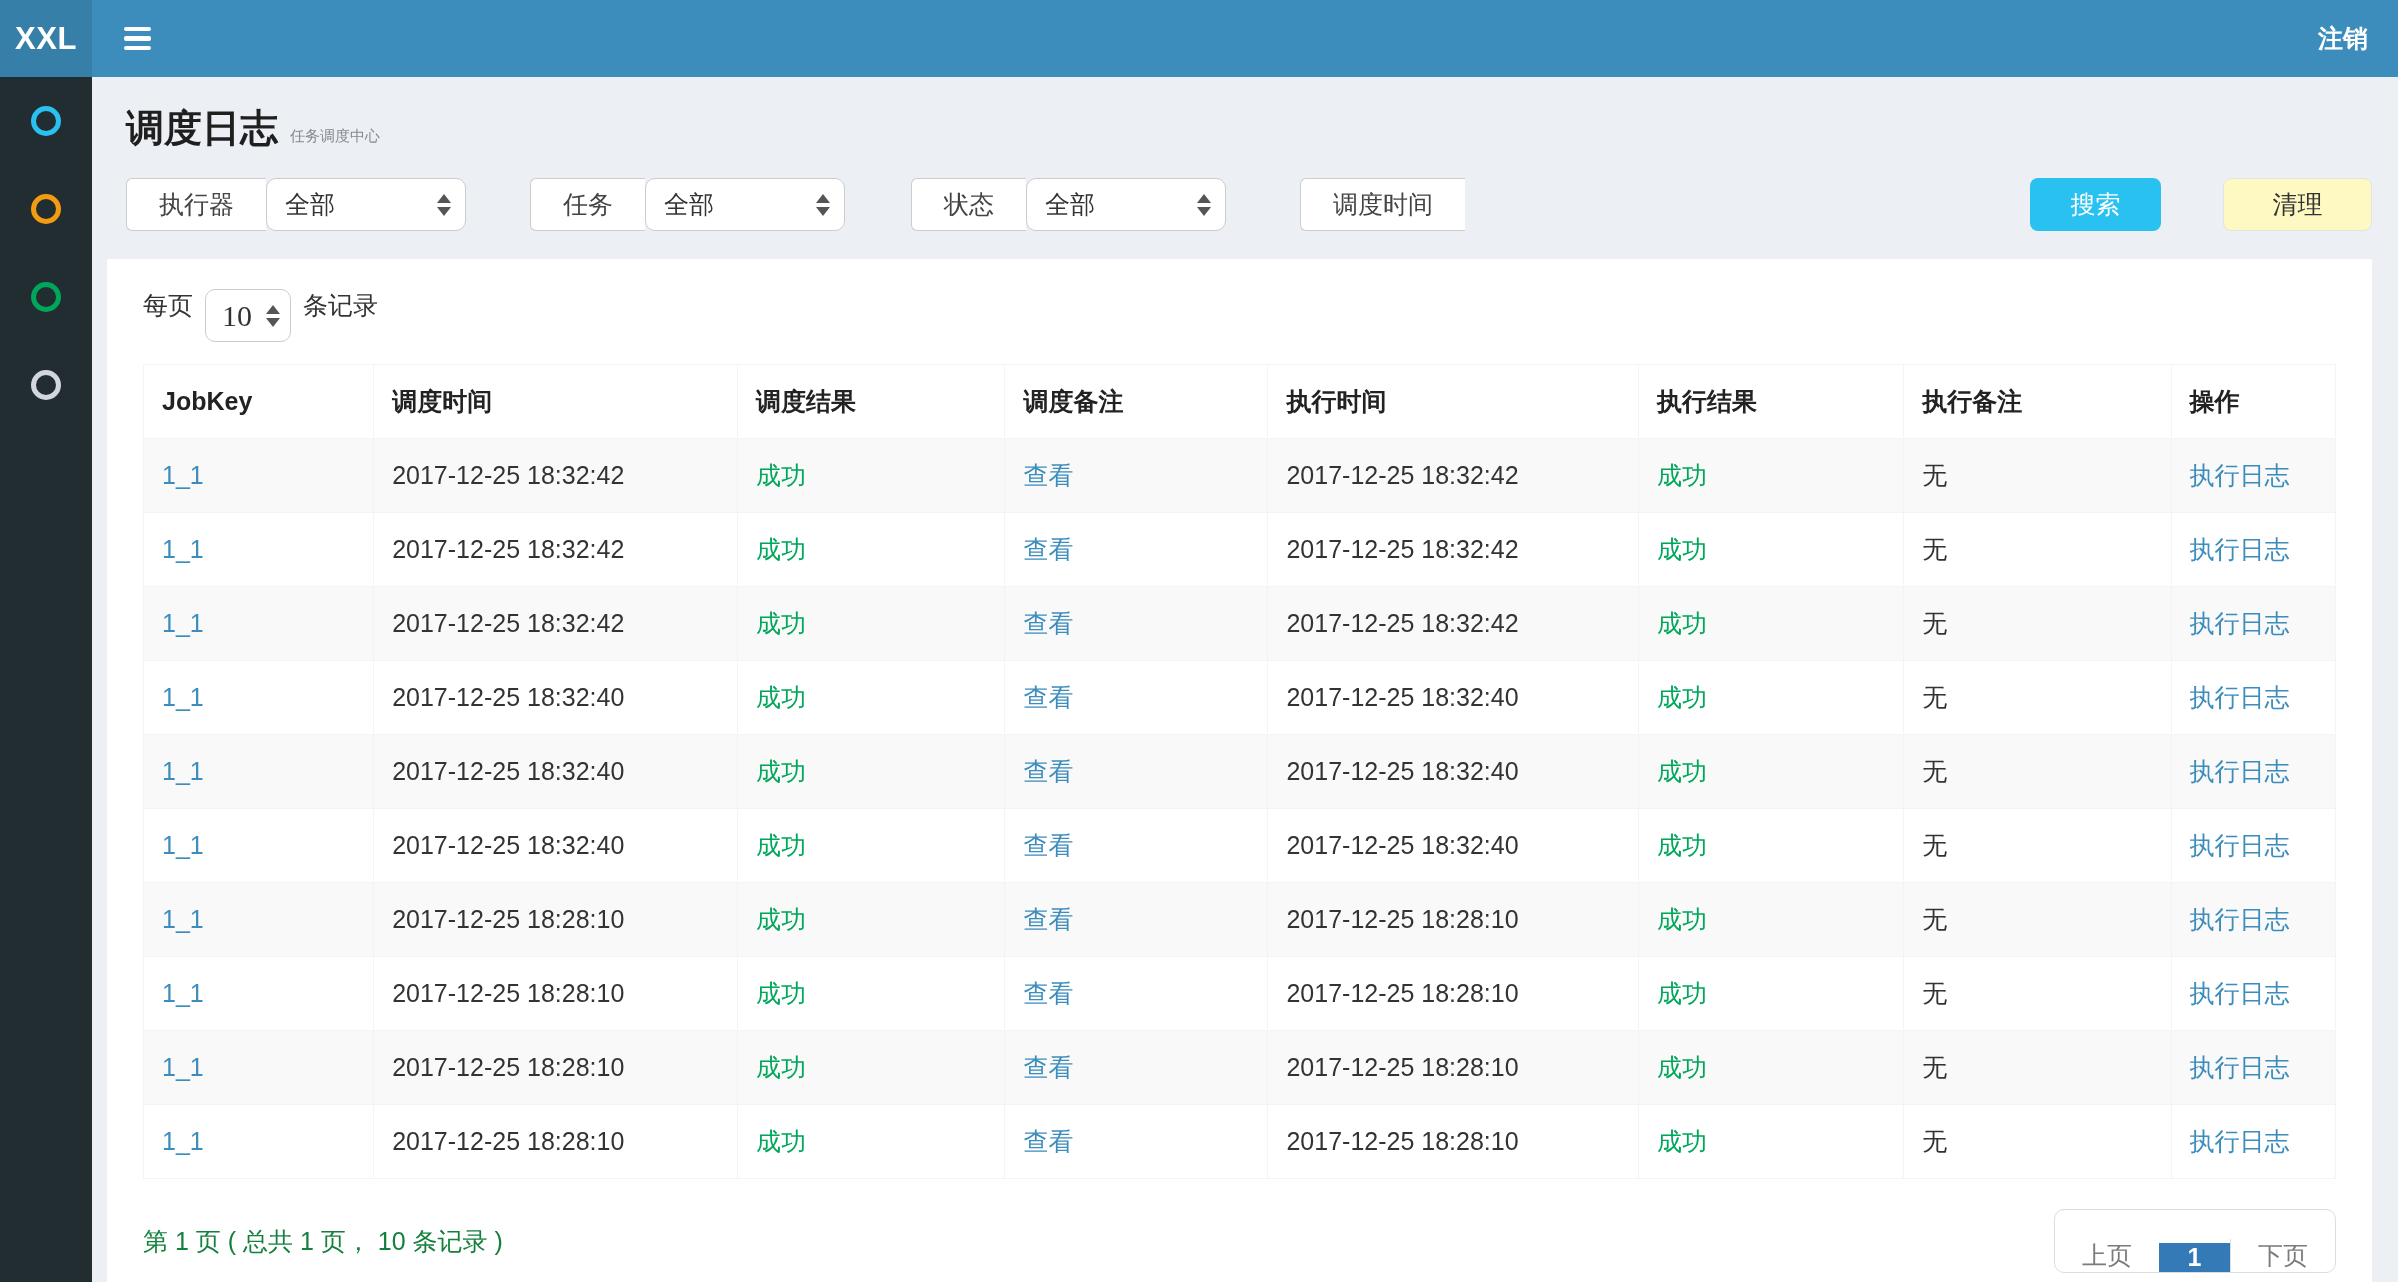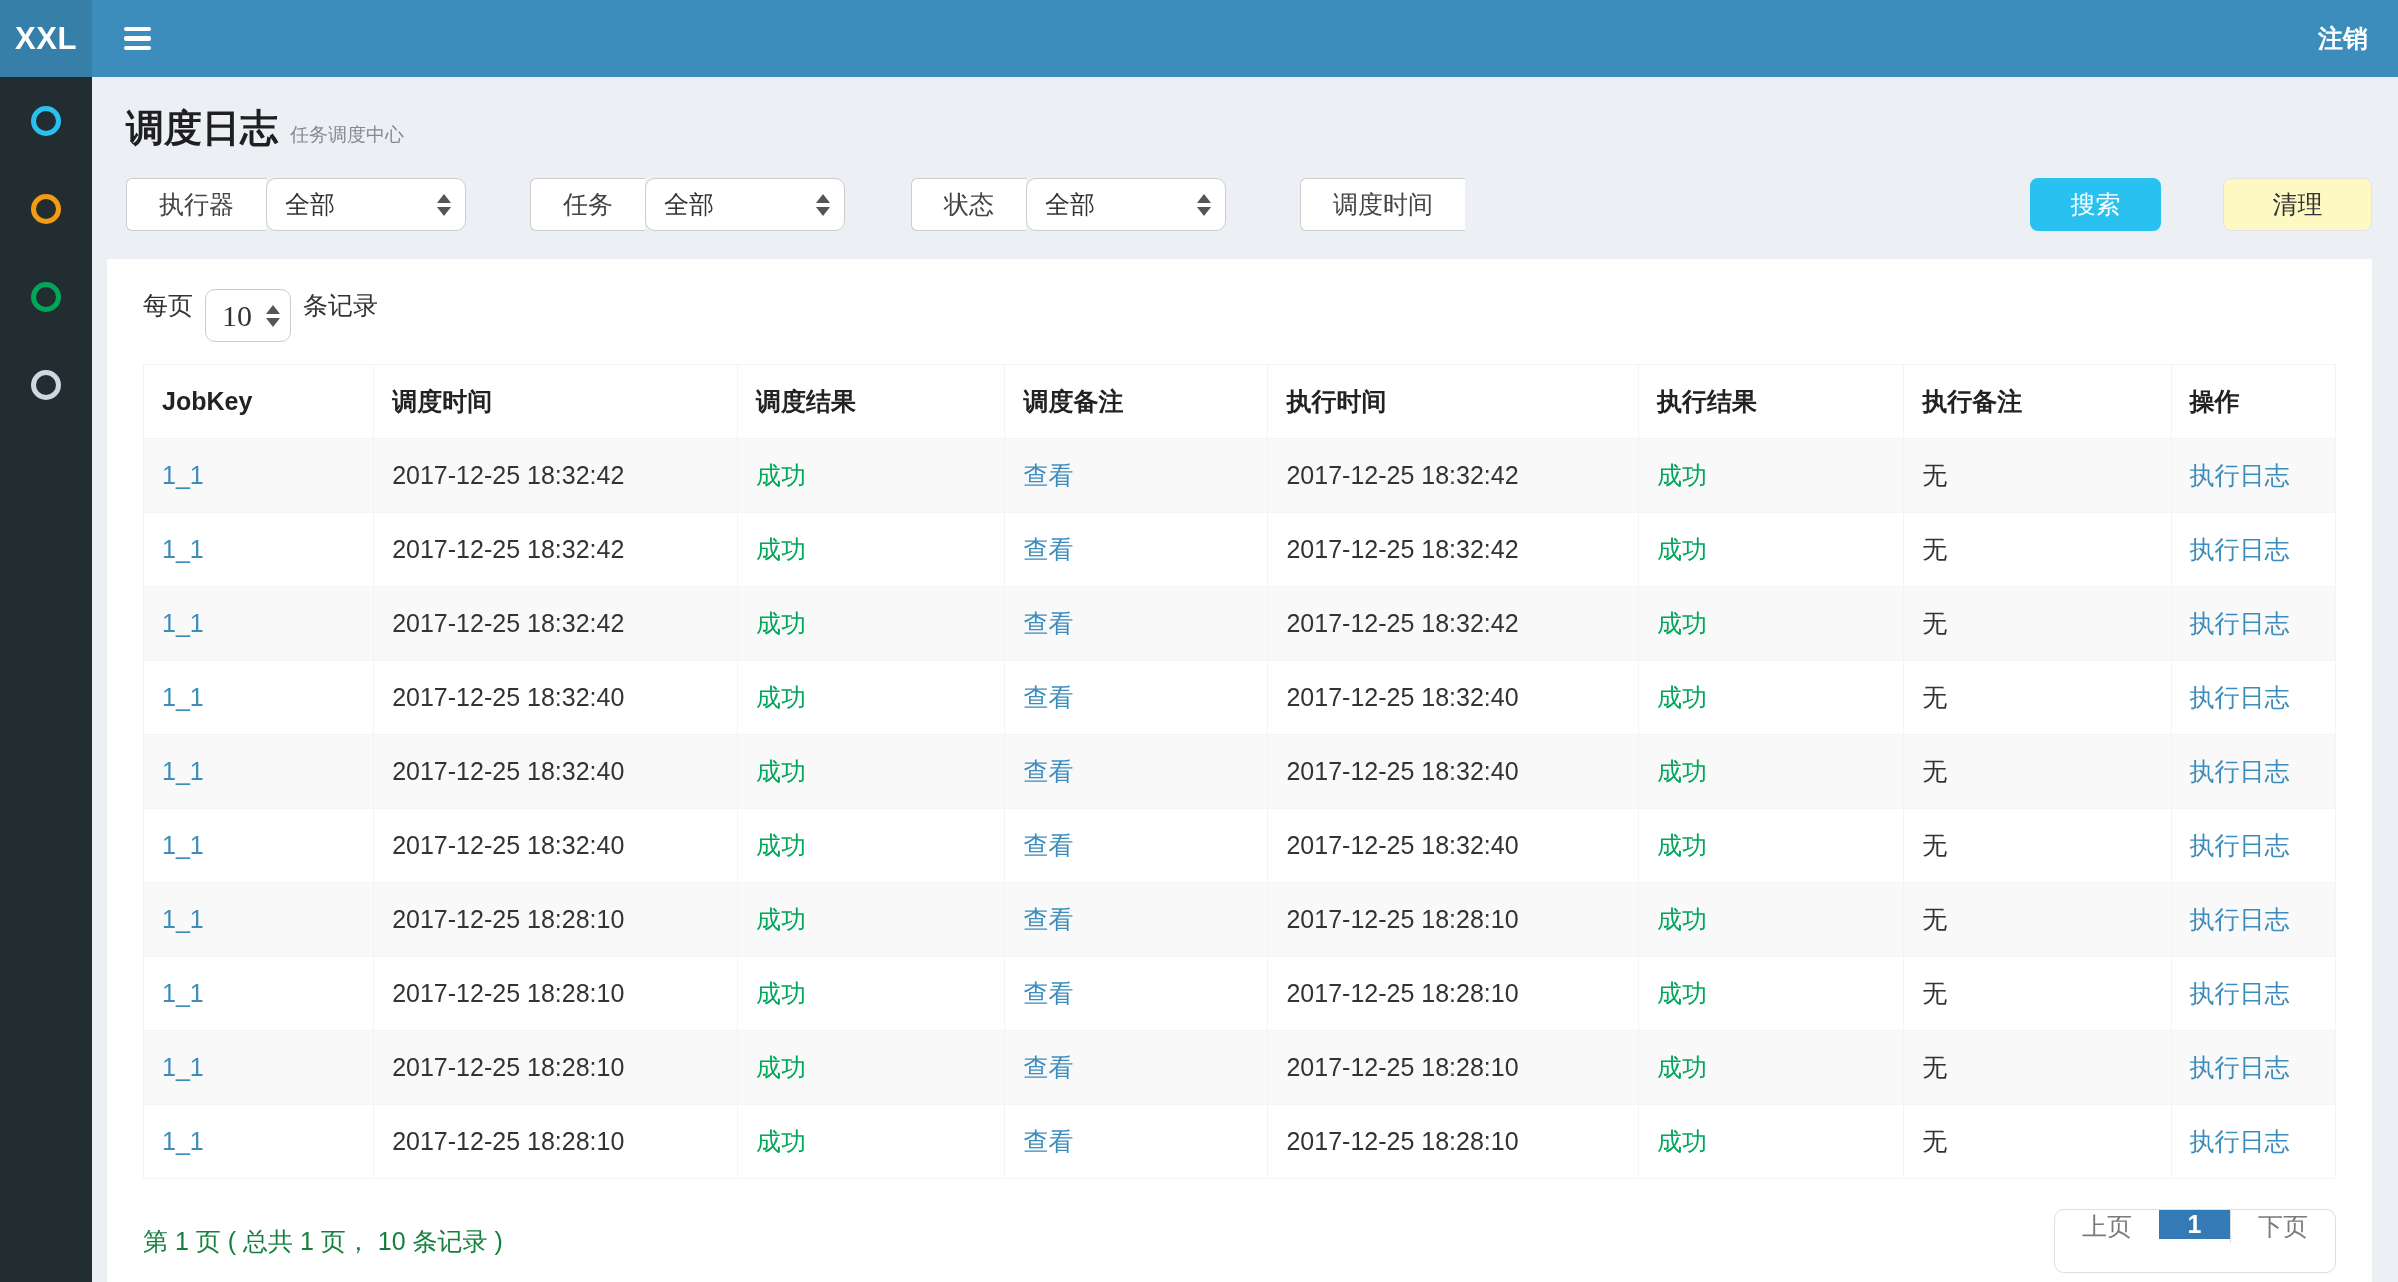--- a/index.html
+++ b/index.html
@@ -31,21 +31,21 @@
 
   
   .sidebar { position: absolute; left: 0; top: 77px; bottom: 0; width: 92px; background: #222d32; }
   .side-item { height: 88px; display: flex; align-items: center; justify-content: center; cursor: pointer; }
   .circle-icon { width: 30px; height: 30px; border: 5px solid #fff; border-radius: 50%; }
 
   
   .content { margin-left: 92px; padding: 0 26px 0 15px; }
   .content-header { padding: 26px 19px 0; display: flex; align-items: baseline; }
   .page-title { font-size: 38px; font-weight: 700; color: #1f1f1f; }
-  .page-subtitle { font-size: 19px; color: #848a90; margin-left: 12px; font-weight: 400; }
+  .page-subtitle { font-size: 15px; color: #848a90; margin-left: 12px; font-weight: 400; }
 
   
   .filter-row { display: flex; align-items: center; margin-top: 24px; padding-left: 19px; }
   .input-group { display: flex; align-items: stretch; height: 53px; }
   .addon {
     background: #fff; border: 1px solid #ccc; border-right: none;
     border-radius: 6px 0 0 6px; display: flex; align-items: center;
     padding: 0 32px; font-size: 25px; color: #444; white-space: nowrap;
   }
   .select {
@@ -84,21 +84,21 @@
   tbody tr:nth-child(odd) { background: #f9f9f9; }
   tbody tr:nth-child(even) { background: #fff; }
   .link { color: #3c8dbc; text-decoration: none; cursor: pointer; }
   .green { color: #00a65a; }
 
   
   .pager-row { display: flex; align-items: center; margin-top: 30px; }
   .page-info { font-size: 25px; color: #15803d; }
   .pager {
     margin-left: auto; display: flex; border: 1px solid #ddd; border-radius: 10px;
-    overflow: hidden; background: #fff; height: 64px; align-items: flex-start;
+    overflow: hidden; background: #fff; height: 64px; align-items: flex-end;
   }
   .pager .pg { display: flex; align-items: center; justify-content: center; font-size: 25px; cursor: pointer; text-decoration: none; }
   .pg-prev, .pg-next { color: #7b7b7b; padding: 0 27px; }
   .pg-num { width: 71px; background: #337ab7; color: #fff; font-weight: 600; }
   .pg-next { border-left: 1px solid #ddd; }
 </style>
 </head>
 <body>
 
 <div class="navbar">

